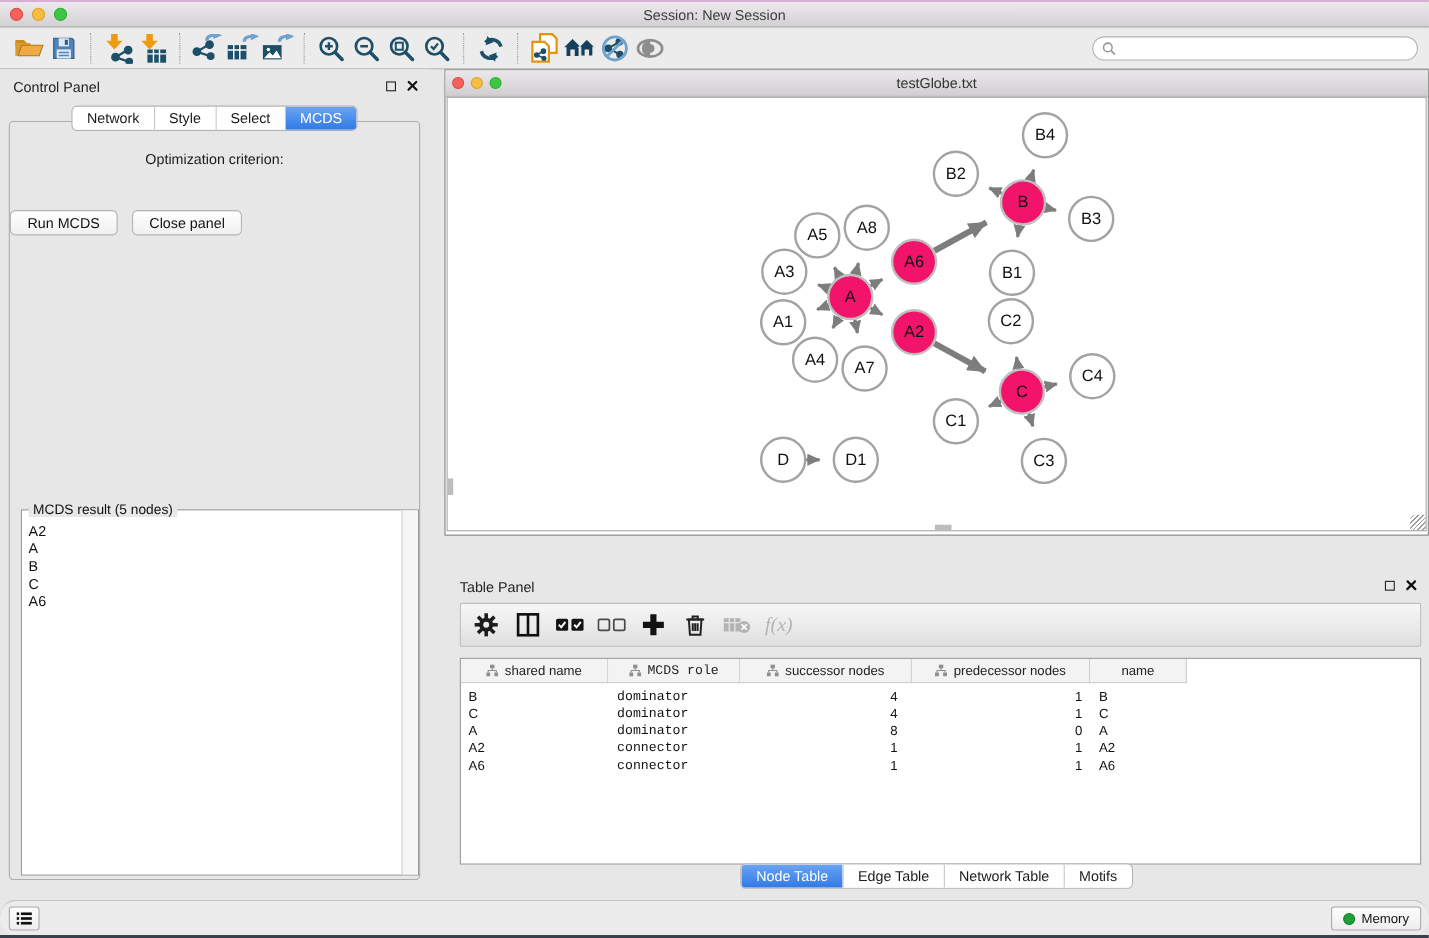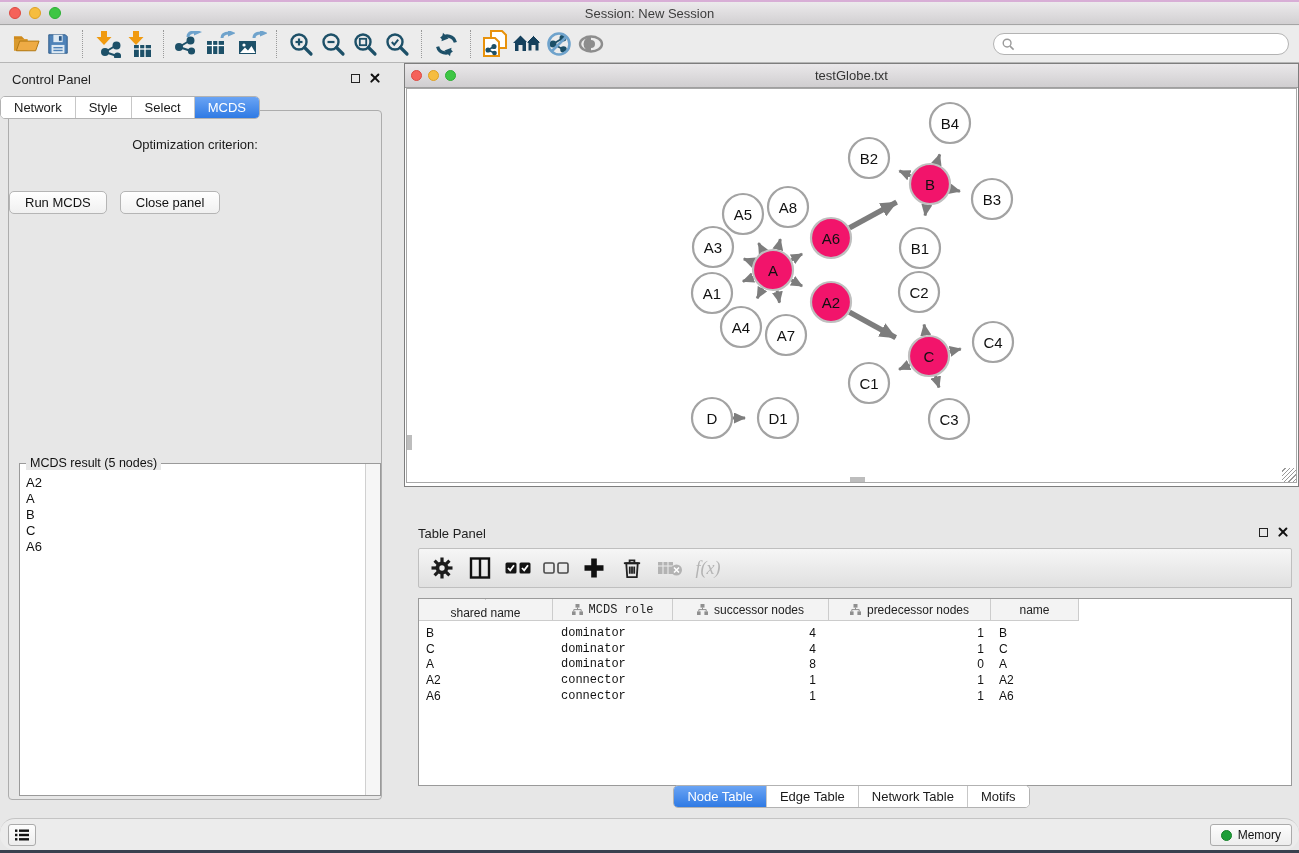--- a/index.html
+++ b/index.html
@@ -44,21 +44,21 @@
   #control-panel { left:0; top:63px; width:390px; height:749px; background:#e7e7e7; }
   #cp-title { position:absolute; left:12px; top:9px; font-size:13px; color:#222; }
   .panel-wicons { position:absolute; display:flex; gap:10px; align-items:center; }
   #cp-wicons { right:10px; top:10px; }
   .float-box { width:9px; height:9px; border:1.5px solid #222; display:inline-block; }
   .close-x { width:10px; height:10px; display:inline-block; position:relative; }
   .close-x::before,.close-x::after { content:""; position:absolute; left:-1px; top:4px; width:12px; height:2.4px; background:#111; border-radius:1px; }
   .close-x::before { transform:rotate(45deg); }
   .close-x::after { transform:rotate(-45deg); }
 
-  #cp-tabs { position:absolute; top:33px; left:0; right:0; display:flex; justify-content:flex-start; z-index:2; }
+  #cp-tabs { position:absolute; top:33px; left:0; right:0; display:flex; justify-content:center; z-index:2; }
   .seg { display:flex; border:1px solid #b2b2b2; border-radius:5px; overflow:hidden; background:#fff; }
   .seg .tab { padding:3px 13px; font-size:13px; color:#1a1a1a; background:#fff;
     border-left:1px solid #c7c7c7; cursor:pointer; white-space:nowrap; }
   .seg .tab:first-child { border-left:none; }
   .seg .tab.active { background:linear-gradient(#6aa4f4,#2f7ae4); color:#fff; }
 
   #cp-content { position:absolute; left:8px; top:47px; width:374px; height:690px;
     border:1px solid #adadad; border-radius:4px; background:#e7e7e7; }
   #opt-label { position:absolute; top:26px; left:0; right:0; text-align:center; font-size:13px; }
   #opt-combo { position:absolute; left:34px; top:47px; width:313px; height:24px; background:#fff;
@@ -102,21 +102,21 @@
     display:flex; align-items:center; gap:8px; padding:0 8px; }
   #tp-toolbar .tbtn { width:30px; }
   .fx { font-family:"Liberation Serif", serif; font-style:italic; font-size:18px; color:#b4b4b4; }
 
   #dtable { position:absolute; left:14px; right:7px; top:78px; height:188px; background:#fff; border:1px solid #9a9a9a; overflow:hidden; }
   .dhead { display:flex; }
   .dhead .hcell { height:22px; background:#f3f3f3; border-right:1px solid #cccccc; border-bottom:1px solid #cccccc;
     display:flex; align-items:center; justify-content:center; gap:6px; font-size:12px; color:#222; }
   .drow { display:flex; height:15.8px; align-items:center; cursor:default; }
   .dcell { font-size:12px; color:#111; white-space:nowrap; }
-  .c0 { width:134px; padding-left:7px;flex-direction:column; }
+  .c0 { width:134px; padding-left:7px; }
   .c1 { width:120px; padding-left:8px;font-family:Liberation Mono, monospace; }
   .c2 { width:156px; text-align:right; padding-right:13px; }
   .c3 { width:162px; text-align:right; padding-right:7px; }
   .c4 { width:88px; padding-left:8px; }
   .dhead .c0,.dhead .c1,.dhead .c2,.dhead .c3,.dhead .c4 { padding:0; text-align:center; }
   .dbody { padding-top:4px; }
 
   #tp-tabs { position:absolute; left:0; right:0; bottom:8px; display:flex; justify-content:center; }
 
   

